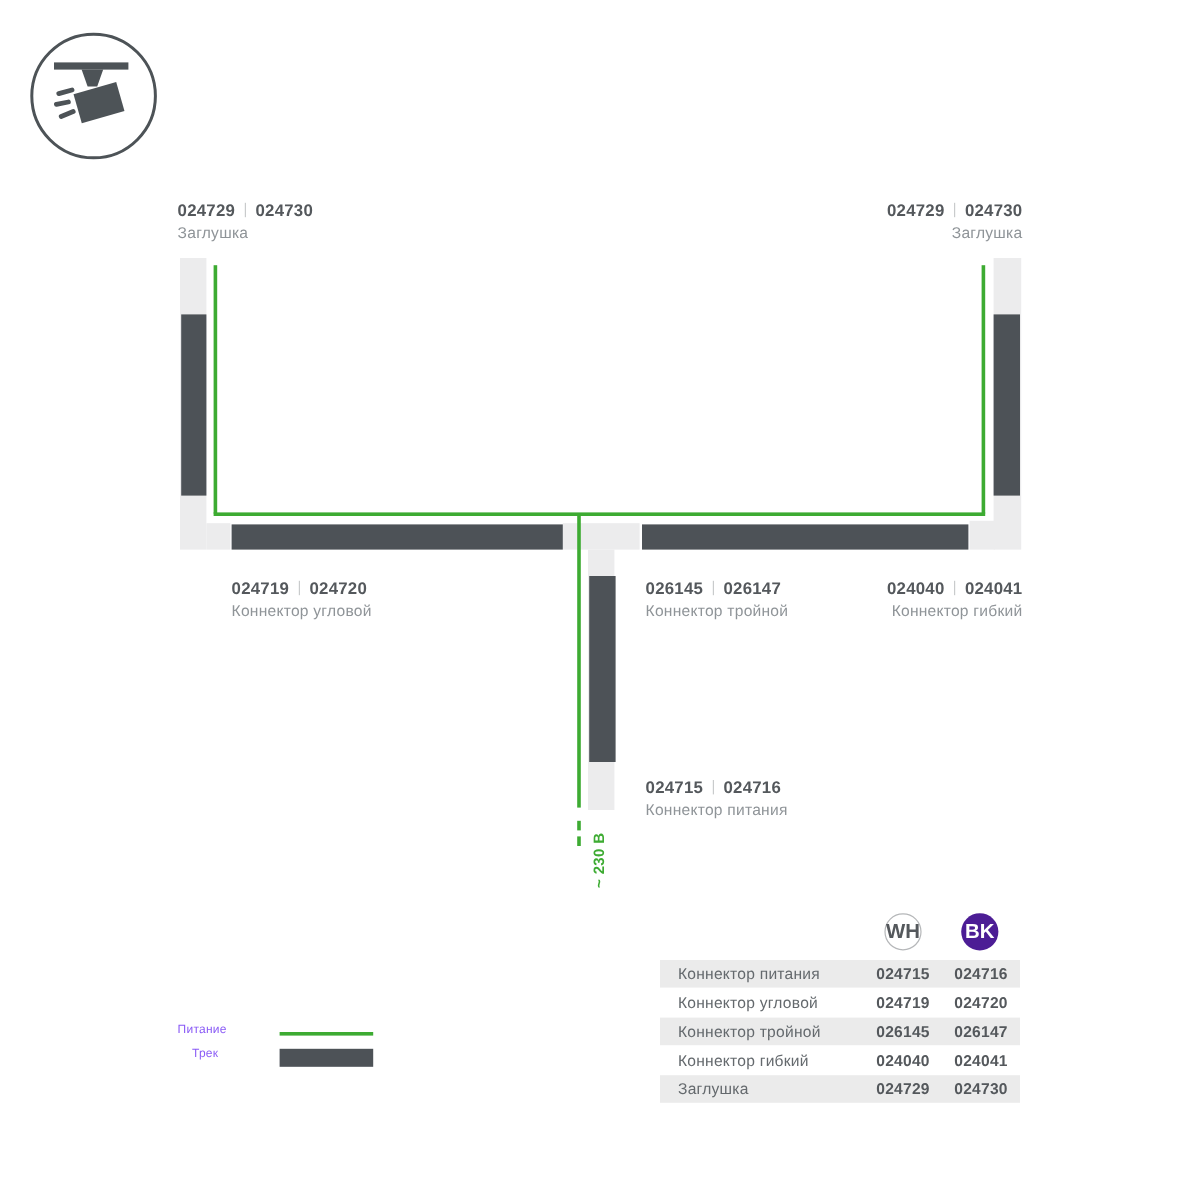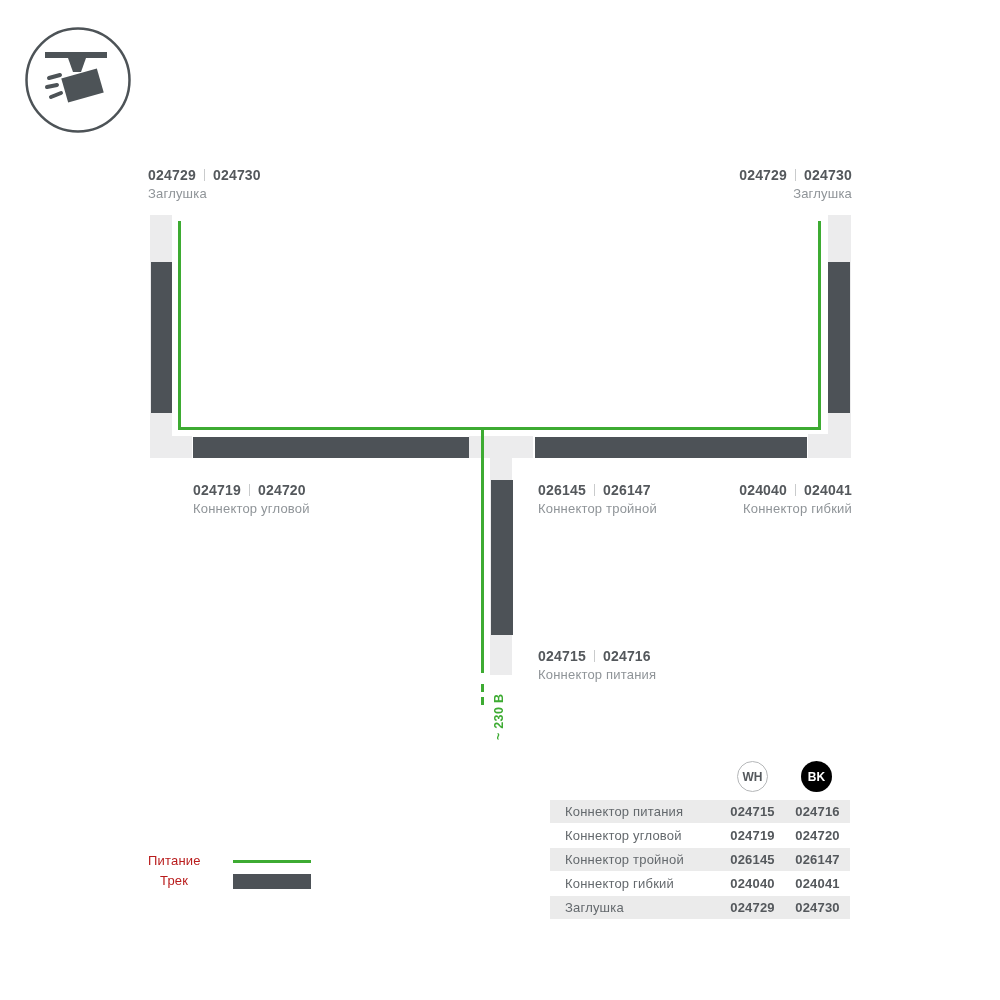--- a/index.html
+++ b/index.html
@@ -16,27 +16,27 @@
   .part-label{position:absolute;}
   .part-label .nums{display:flex;align-items:center;gap:8px;font-weight:700;font-size:14px;color:#54585c;letter-spacing:.2px;}
   .part-label.right{text-align:right;}
   .part-label.right .nums{justify-content:flex-end;}
   .sep{width:1px;height:12px;background:#c9cbcc;}
   .part-label .nm{font-size:13px;color:#8f9498;margin-top:3px;letter-spacing:.2px;}
   
   .voltage{position:absolute;left:492px;top:740px;transform:rotate(-90deg);transform-origin:0 0;
     color:#3dab32;font-size:12.5px;font-weight:700;white-space:nowrap;letter-spacing:.3px;}
   
-  .legend-text{position:absolute;font-size:13px;color:#b91c1c;letter-spacing:.2px;}
+  .legend-text{position:absolute;font-size:10px;color:#8b5cf6;letter-spacing:.2px;}
   
   .tbl{position:absolute;left:550px;top:761px;width:300px;}
   .cc{position:absolute;width:31px;height:31px;border-radius:50%;box-sizing:border-box;
-      display:flex;align-items:center;justify-content:center;font-size:12px;font-weight:700;}
+      display:flex;align-items:center;justify-content:center;font-size:17px;font-weight:700;}
   .cc.wh{left:187px;top:0;background:#fff;border:1.5px solid #b5b7b9;color:#54585c;}
-  .cc.bk{left:251px;top:0;background:#000000;color:#ffffff;}
+  .cc.bk{left:251px;top:0;background:#4c1d95;color:#ffffff;}
   .rows{position:absolute;left:0;top:39px;width:300px;}
   .trow{display:flex;height:23px;margin-bottom:1px;align-items:center;}
   .trow.shaded{background:#ebebeb;}
   .trow .nm{width:170px;padding-left:15px;box-sizing:border-box;font-size:13px;color:#64696d;letter-spacing:.2px;}
   .trow .cd{width:65px;text-align:center;font-size:13px;font-weight:700;color:#54585c;letter-spacing:.2px;}
 </style>
 </head>
 <body>
 
 <div class="canvas">

